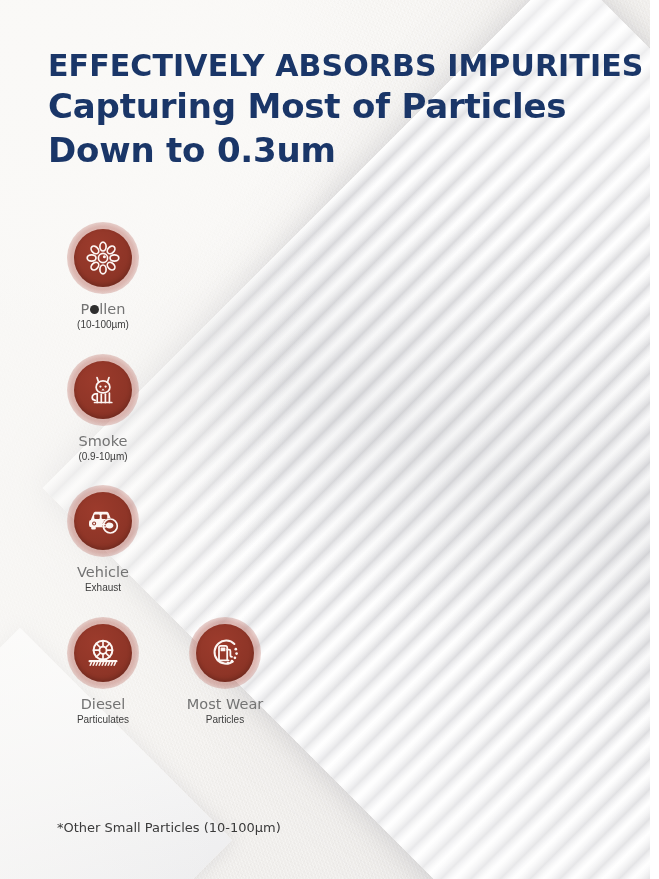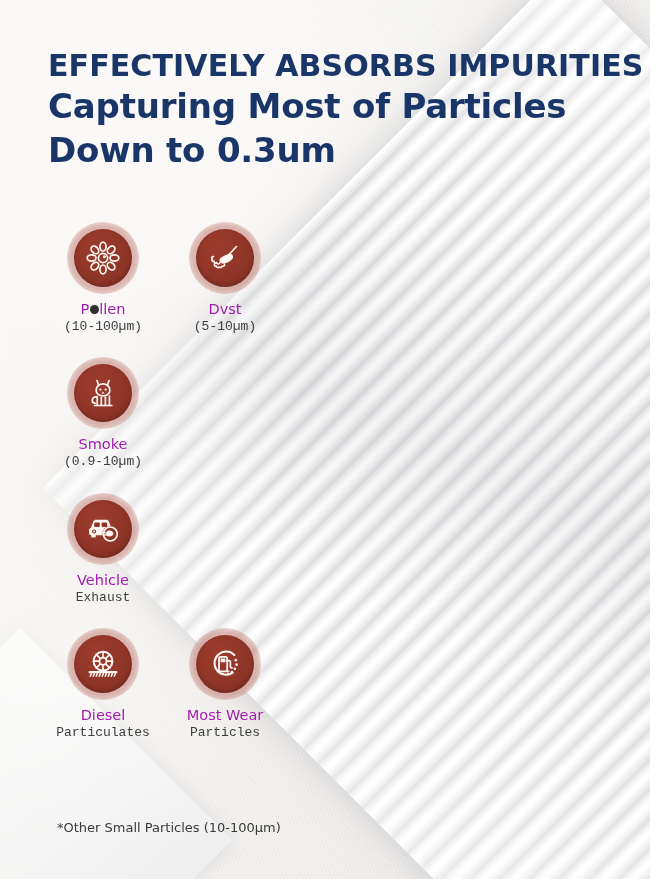--- a/index.html
+++ b/index.html
@@ -166,32 +166,32 @@
     background: radial-gradient(circle at 38% 32%, #9c3b2c 0%, #8e3527 60%, #7d2e21 100%);
     display: flex;
     align-items: center;
     justify-content: center;
     box-shadow: inset 0 -2px 4px rgba(0,0,0,.18);
   }
   .badge-core svg { display: block; }
 
   .cell-label {
     font-size: 14.5px;
-    color: #a21caf;
+    color: #737373;
     text-align: left;
     line-height: 1.18;
     font-family: "DejaVu Sans", sans-serif;
   }
   .cell-size {
-    font-size: 13px;
+    font-size: 10px;
     color: #3d3d3d;
     text-align: right;
     line-height: 1.25;
     margin-top: 1px;
-    font-family: Liberation Mono, monospace;
+    font-family: Liberation Sans, sans-serif;
   }
   .dot-o {
     display: inline-block;
     width: 9px;
     height: 9px;
     border-radius: 50%;
     background: #2e2e2e;
     vertical-align: baseline;
     position: relative;
     top: 0px;
@@ -249,36 +249,20 @@
                 <circle cx="17" cy="17" r="4.6"></circle>
               </g>
               <circle cx="18.4" cy="15.7" r="1.5" fill="#fdf6f3"></circle>
             </svg>
           </div>
         </div>
         <div class="cell-label"><span>P</span><span class="dot-o"></span><span>llen</span></div>
         <div class="cell-size">(10-100µm)</div>
       </div>
 
-      <div class="cell">
-        <div class="badge">
-          <div class="badge-core">
-            <svg width="34" height="34" viewBox="0 0 34 34" aria-hidden="true">
-              <g stroke="#fdf6f3" fill="none" stroke-width="1.6" stroke-linecap="round" stroke-linejoin="round">
-                <path d="M28.5 5.5 L20.5 14"></path>
-                <path d="M5.5 15.5c-1.6-.3-2.6 1.6-1.1 2.4 -1.4 1.1 .1 3 1.7 2.3 -.5 1.7 1.5 2.8 2.6 1.4 .4 1.7 2.7 1.8 3.2 .1"></path>
-                <path d="M6.6 23.2c-.9 1.1 .4 2.6 1.7 2 .1 1.4 2 1.9 2.8 .7 .9 1.1 2.7 .6 2.9-.8 1.2 .9 2.8-.2 2.5-1.7"></path>
-              </g>
-              <path d="M20.2 13.1c2.6-2.1 6.2 1.6 4.4 4.5 -1.3 2.1-4.6 4.3-8.2 5 -2.8 .6-5.1-1.1-5-3.4 .1-2.6 5-4.6 8.8-6.1Z" fill="#fdf6f3"></path>
-            </svg>
-          </div>
-        </div>
-        <div class="cell-label">Dvst</div>
-        <div class="cell-size">(5-10µm)</div>
-      </div>
 
     </div>
 
     <div class="grid-row">
 
       <div class="cell">
         <div class="badge">
           <div class="badge-core">
             <svg width="34" height="34" viewBox="0 0 34 34" aria-hidden="true">
               <g fill="none" stroke="#fdf6f3" stroke-width="1.7" stroke-linejoin="round" stroke-linecap="round">

